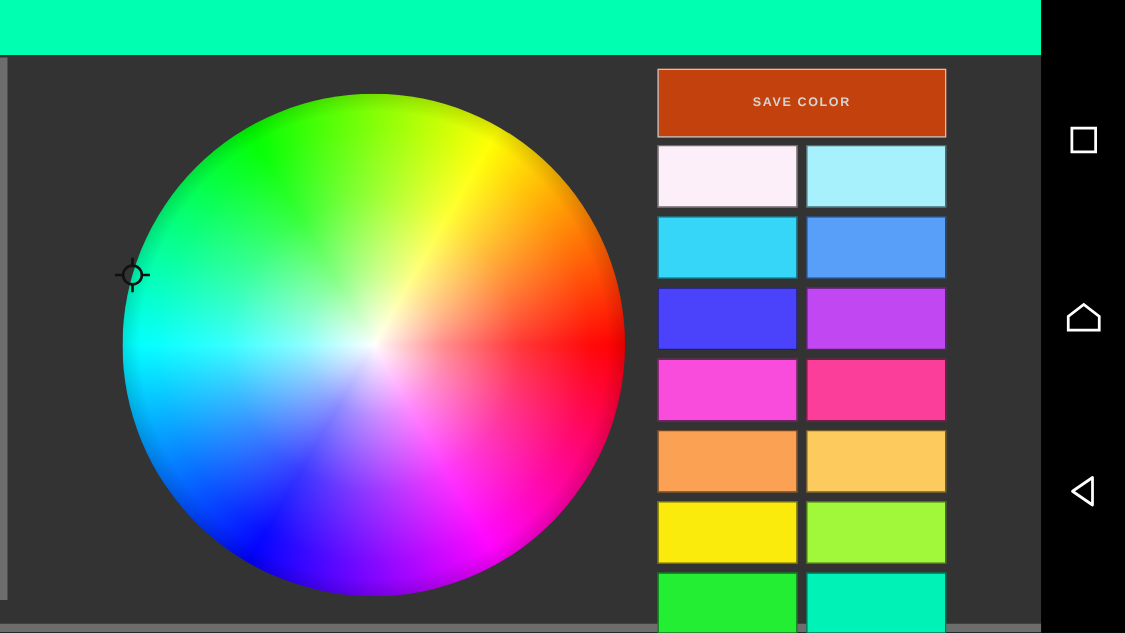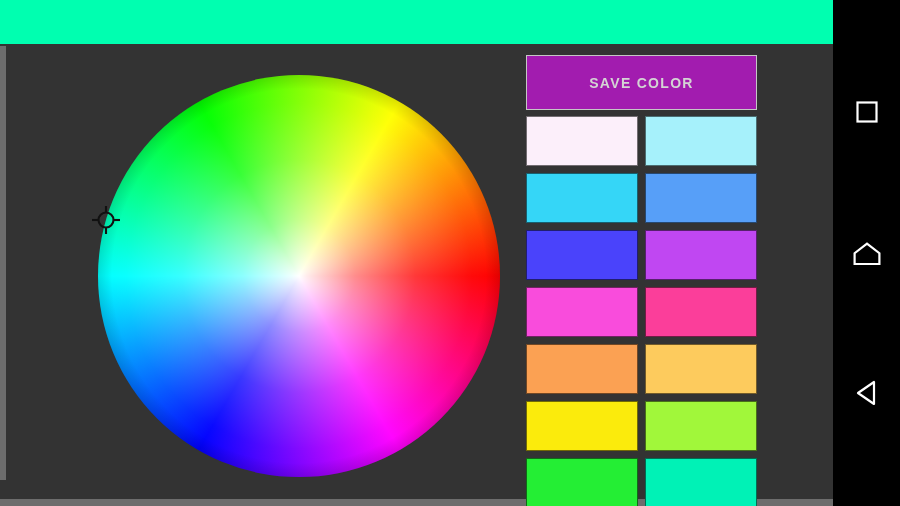--- a/index.html
+++ b/index.html
@@ -64,25 +64,25 @@
 
   
   #cursor {
     position:absolute; width:28px; height:28px;
     left:92px; top:206px;
   }
 
   
   #save-btn {
     position:absolute; left:526px; top:55px; width:231px; height:55px;
-    background:#a21caf;
+    background:#c2410c;
     border:1px solid #c6c6c6;
     display:flex; align-items:center; justify-content:center;
     color:#d4d4d4;
-    font-size:14px; letter-spacing:1.3px; font-weight:bold;
+    font-size:10px; letter-spacing:1.3px; font-weight:bold;
   }
 
   #swatch-grid {
     position:absolute; left:526px; top:116px; width:231px;
   }
   .swatch-row { display:flex; gap:7px; margin-bottom:7px; }
   .swatch {
     width:112px; height:50px;
     border:1px solid rgba(0,0,0,0.55);
   }

